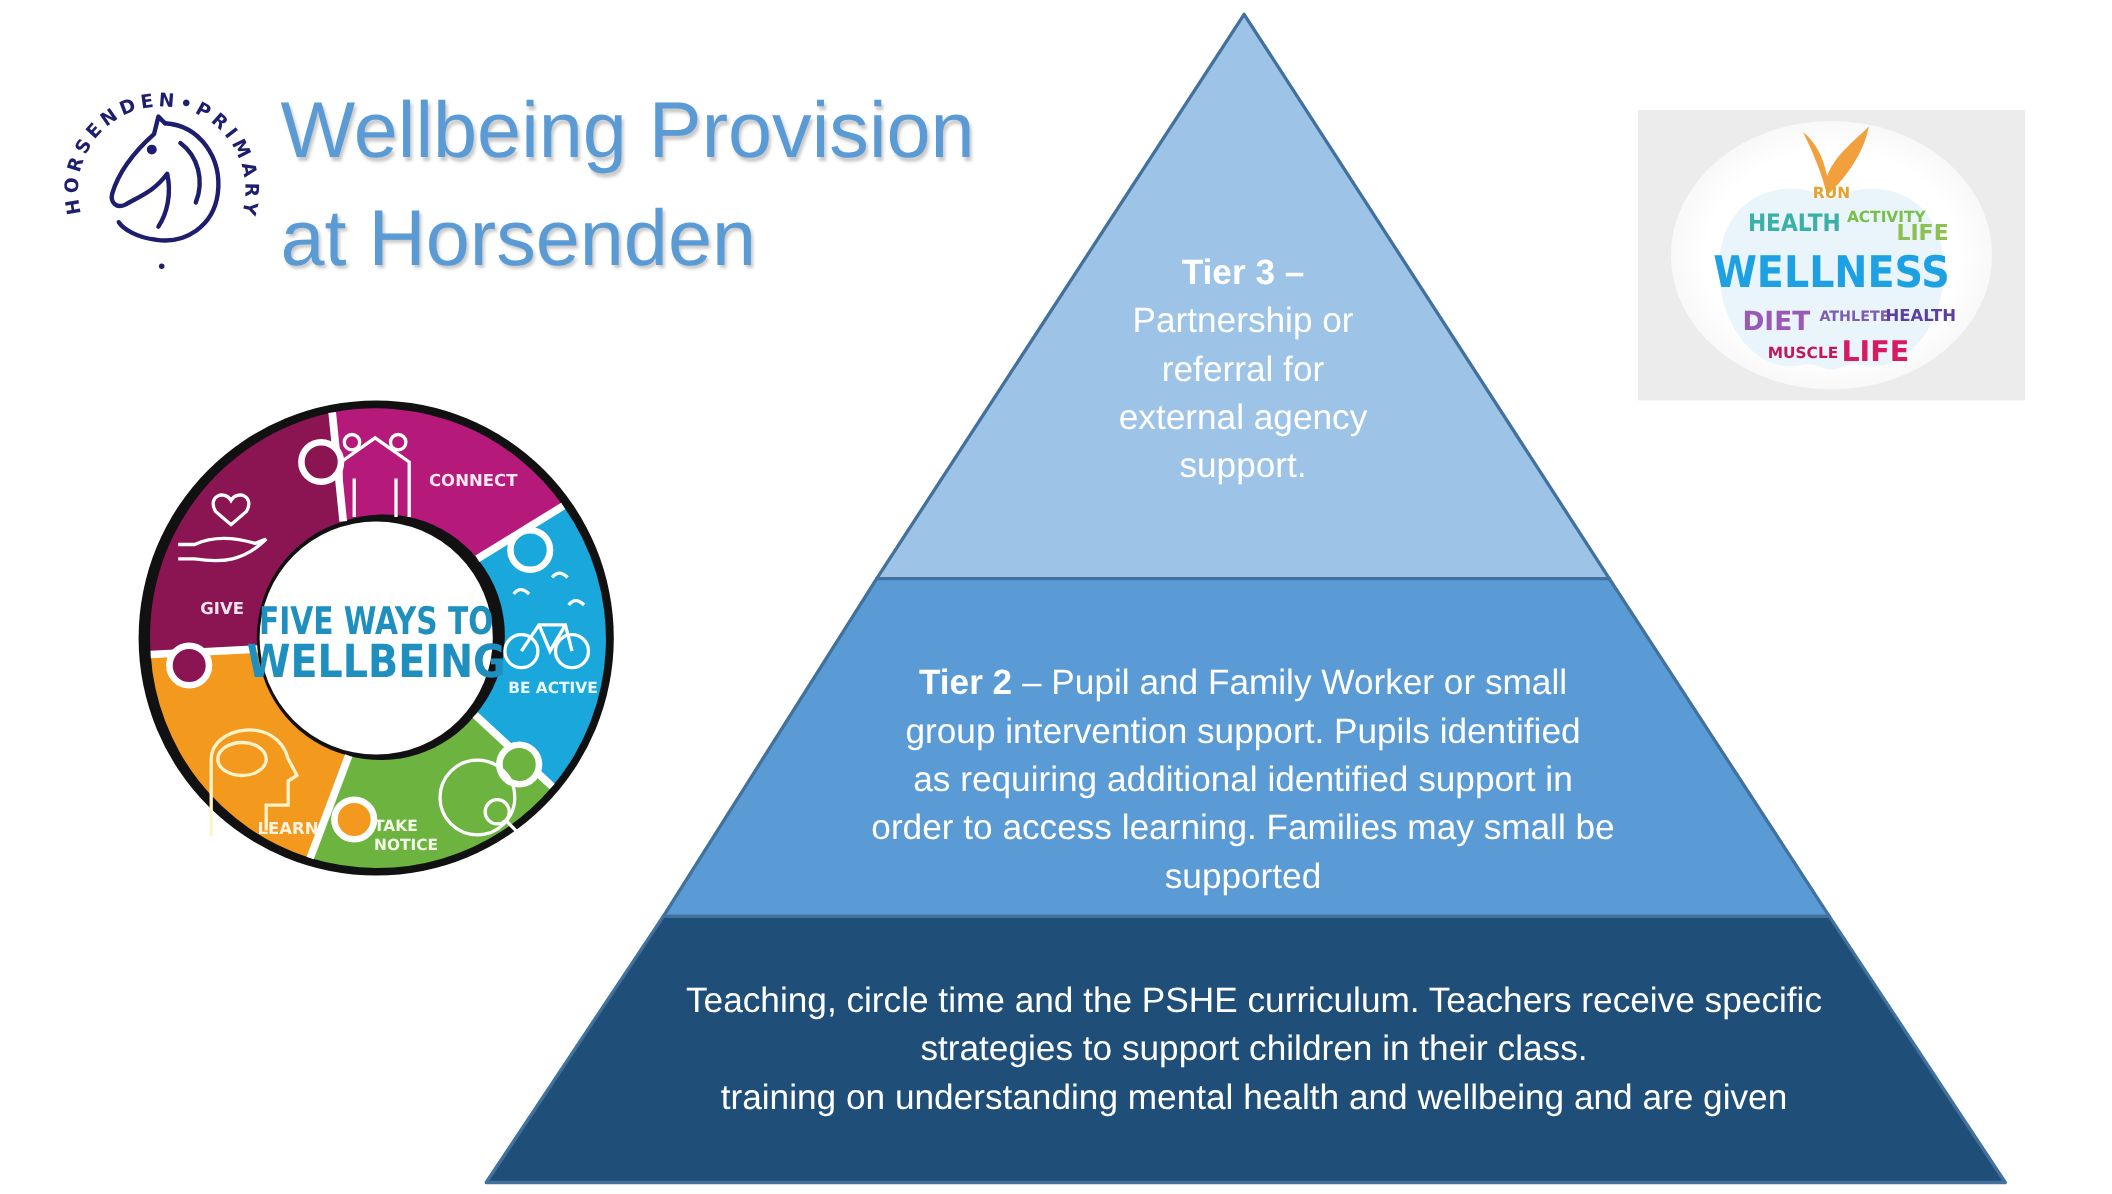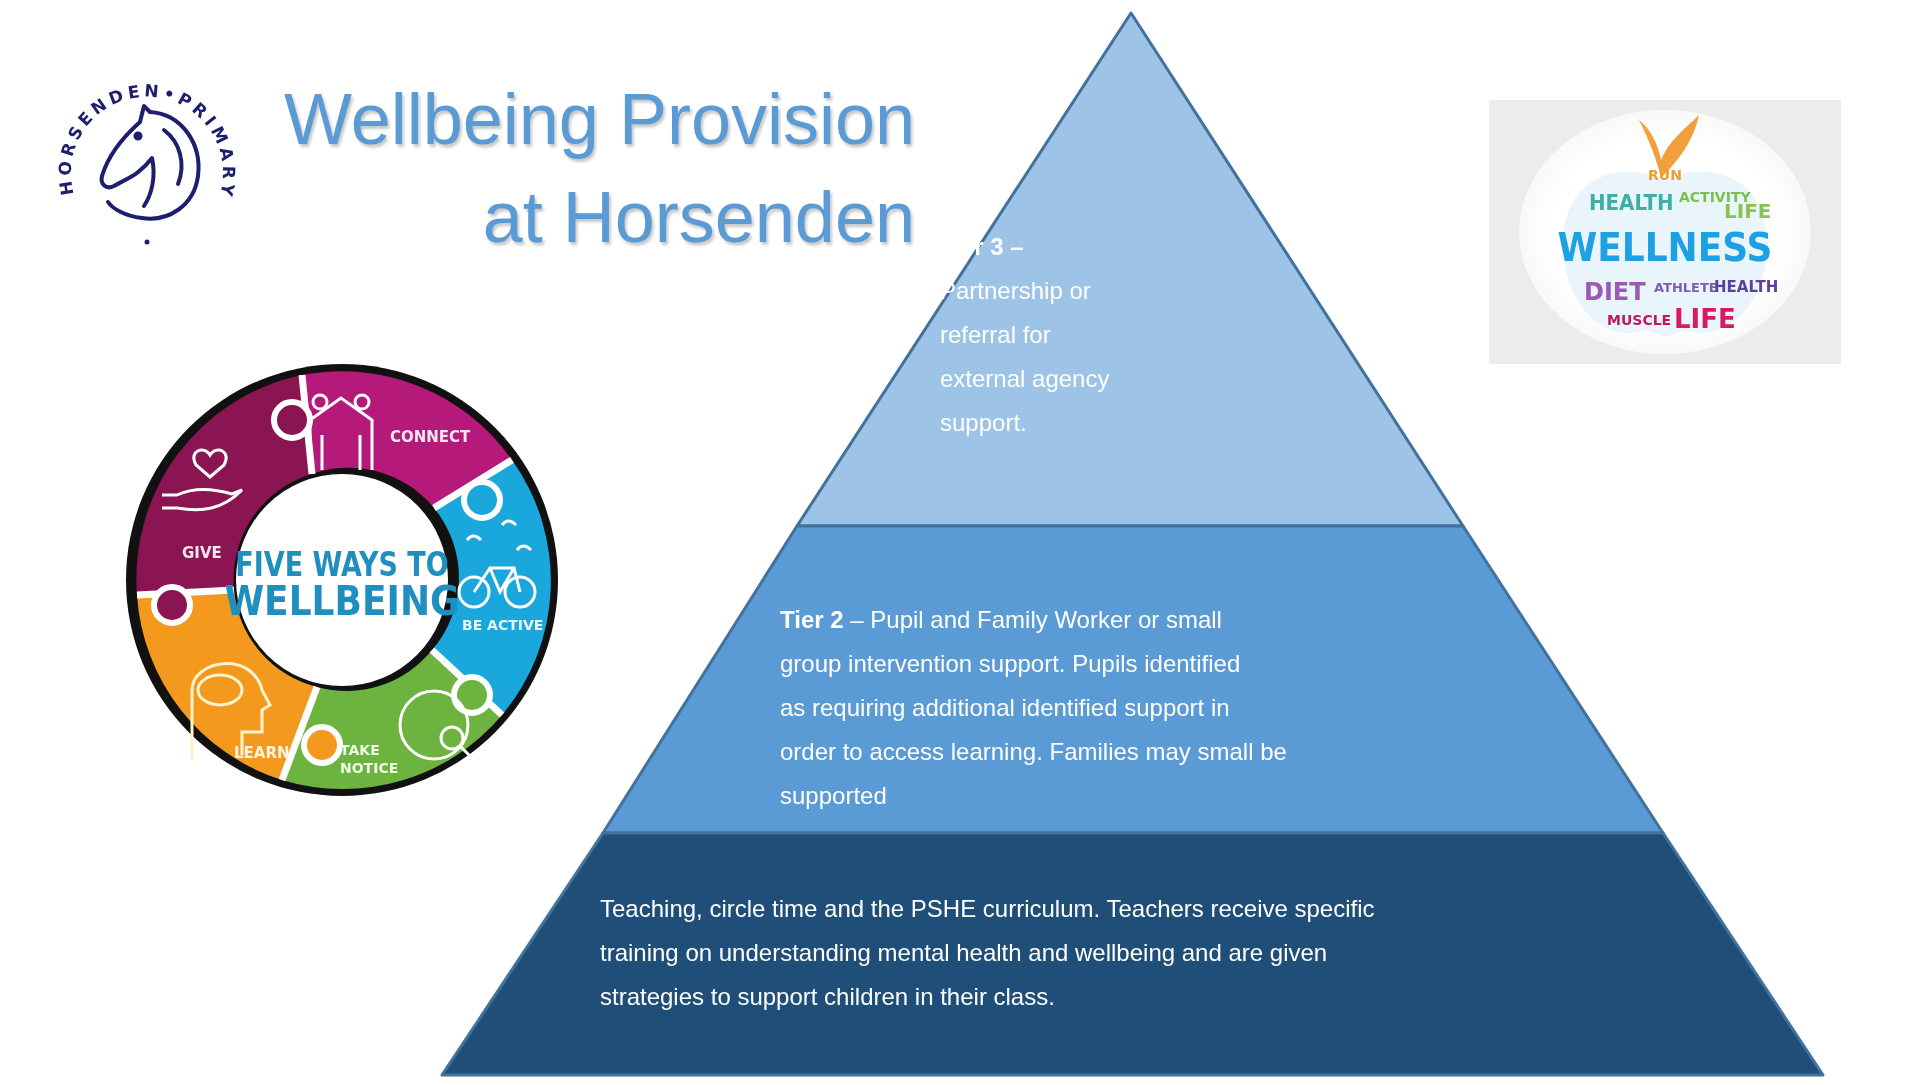--- a/index.html
+++ b/index.html
@@ -1,36 +1,36 @@
 <!DOCTYPE html>
 <html><head>
 <meta charset="utf-8">
 <style>
   html, body { margin:0; padding:0; background:#ffffff; }
   body { width:1920px; height:1085px; position:relative; overflow:hidden; font-family:"Liberation Sans", sans-serif; }
   .abs { position:absolute; }
 
   
-  .title { left:255px; top:70px; width:660px; text-align:right; color:#5b9bd5; font-size:72px; line-height:98px;
+  .title { left:255px; top:70px; width:660px; text-align:left; color:#5b9bd5; font-size:72px; line-height:98px;
            text-shadow: 2px 3px 3px rgba(0,0,0,0.22); font-family:"Liberation Sans", sans-serif; }
 
   
   .logo { left:52px; top:66px; width:190px; height:190px; }
 
   
   .fiveways { left:122px; top:360px; width:440px; height:440px; }
 
   
   .apple-box { left:1489px; top:100px; width:352px; height:264px; background:#ececec; overflow:hidden; }
   .apple-box .glow { position:absolute; left:30px; top:10px; width:292px; height:244px; border-radius:50%;
                      background:radial-gradient(ellipse at center, #ffffff 55%, #ececec 100%); }
 
   
   .pyr { left:0; top:0; width:1920px; height:1085px; }
-  .tier-text { position:absolute; color:#ffffff; text-align:left; font-size:24px; line-height:44px; }
+  .tier-text { position:absolute; color:#ffffff; text-align:center; font-size:32px; line-height:44px; }
   .tier-text b { font-weight:bold; }
   .t3 { left:940px; top:225px; width:380px; }
   .t2 { left:780px; top:576px; width:700px;margin-top:22px; }
   .t1 { left:600px; top:887px; width:1080px; }
 </style>
 </head>
 <body>
 
 <div class="abs title">
   <div>Wellbeing Provision</div>
@@ -150,15 +150,15 @@
 <div class="tier-text t2">
   <div><b>Tier 2</b><span> – </span><span>Pupil and Family Worker or small</span></div>
   <div>group intervention support. Pupils identified</div>
   <div>as requiring additional identified support in</div>
   <div>order to access learning. Families may small be</div>
   <div>supported</div>
 </div>
 
 <div class="tier-text t1">
   <div>Teaching, circle time and the PSHE curriculum. Teachers receive specific</div>
+  <div>strategies to support children in their class.</div>
   <div>training on understanding mental health and wellbeing and are given</div>
-  <div>strategies to support children in their class.</div>
 </div>
 
 </body></html>

